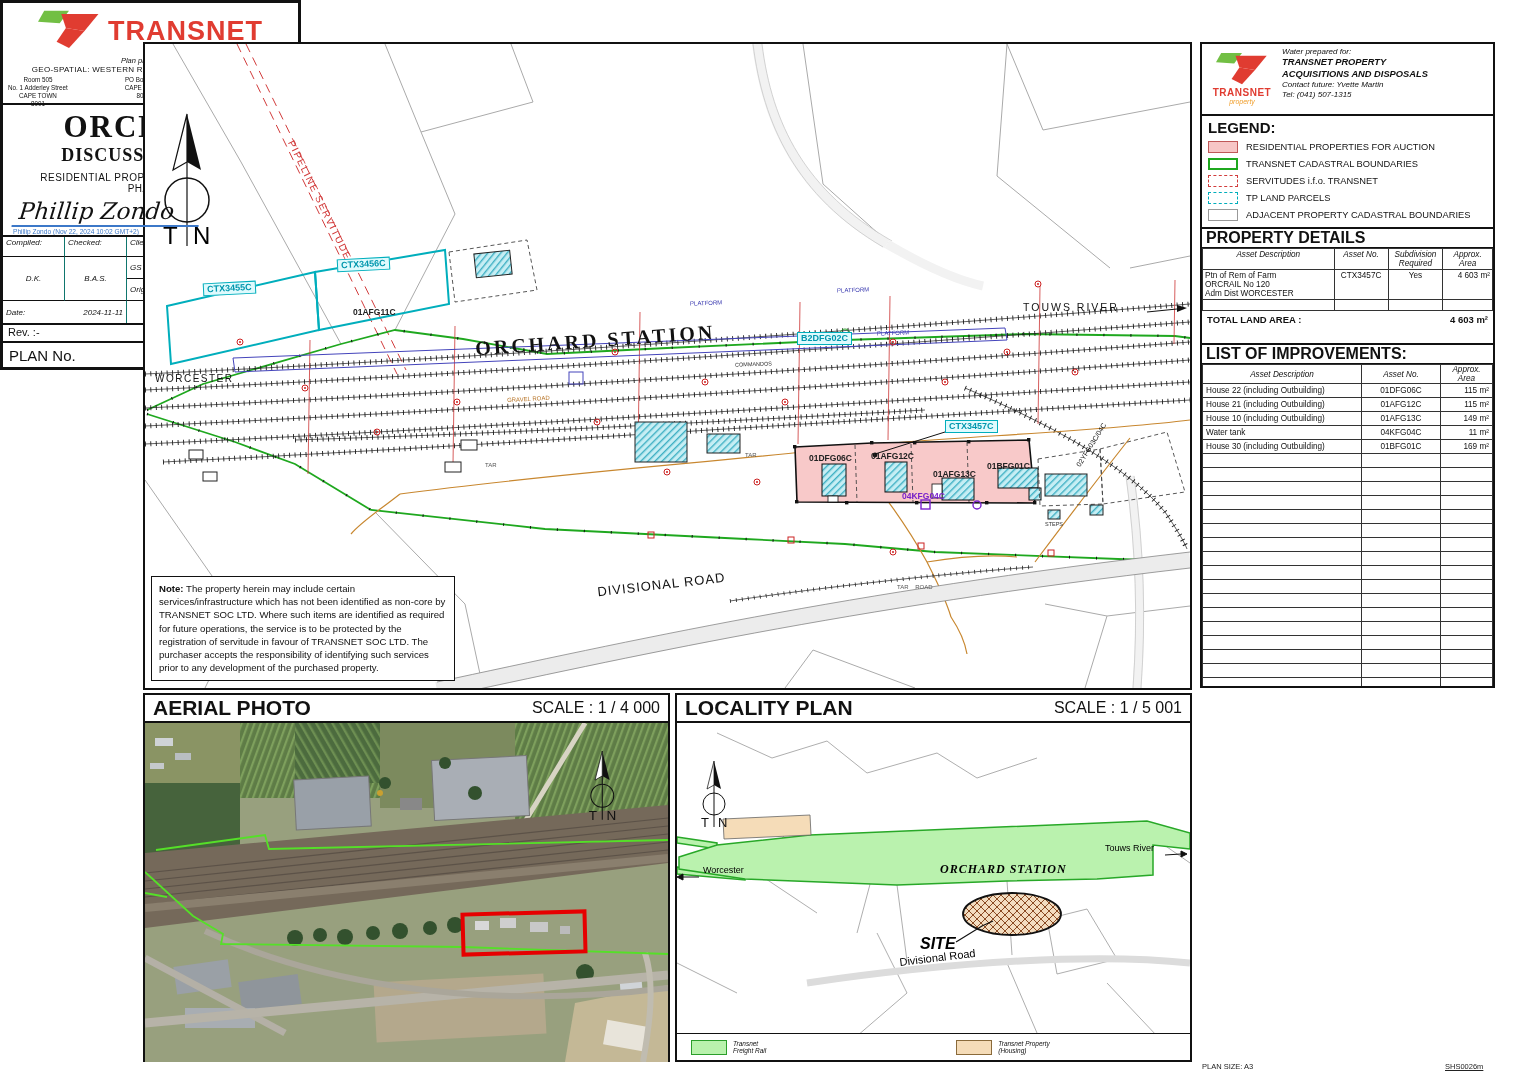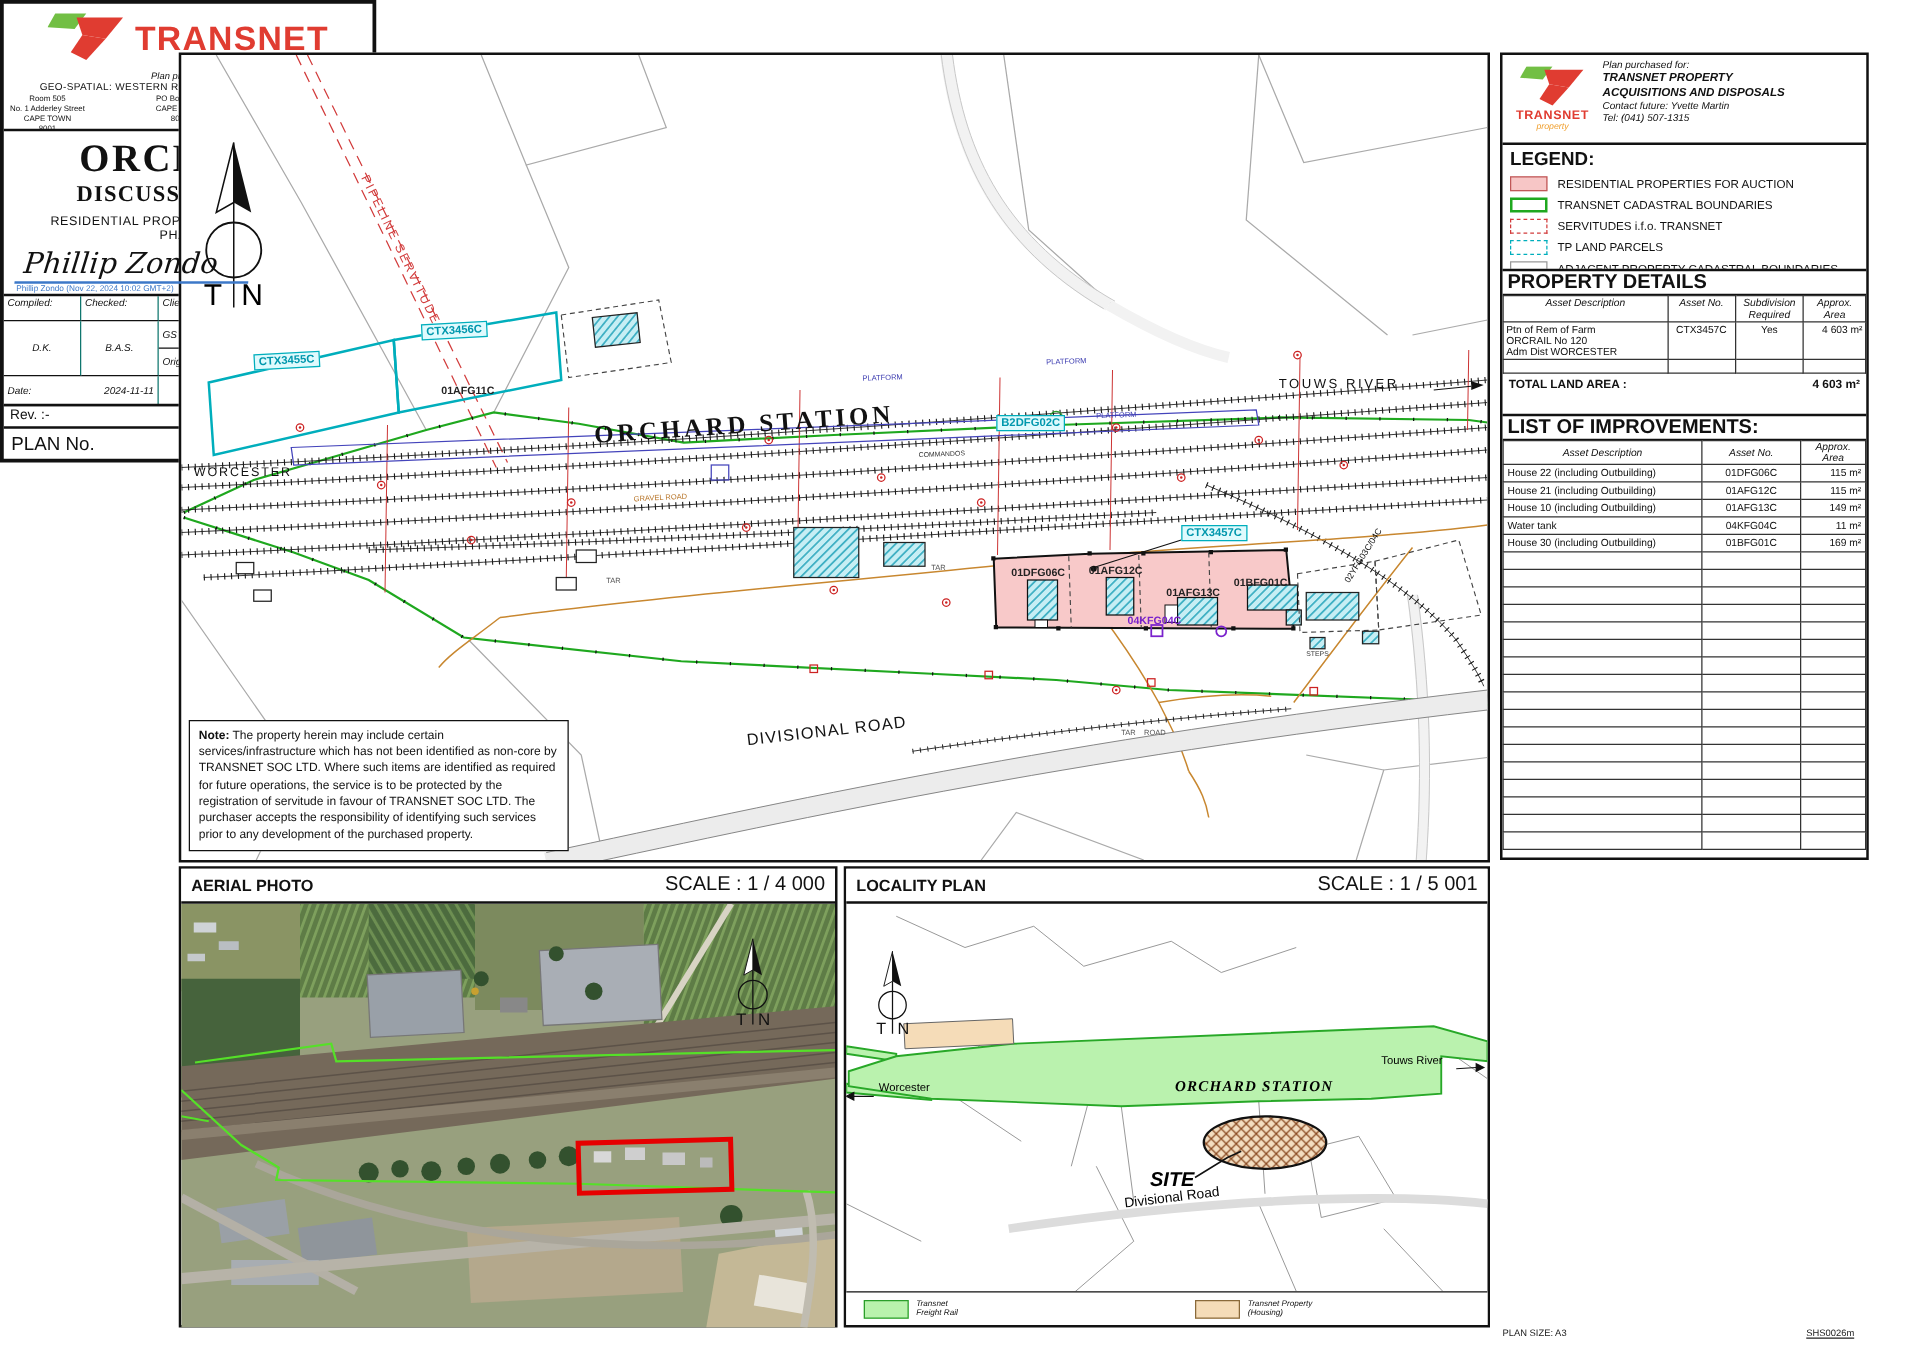--- a/index.html
+++ b/index.html
@@ -17,21 +17,21 @@
   
   #right-col{position:absolute;left:1200px;top:42px;width:295px;height:646px;border:2.5px solid #111;box-sizing:border-box;display:flex;flex-direction:column;background:#fff;}
   .rc-sec{border-top:2.5px solid #111;box-sizing:border-box;overflow:hidden;}
   .rc-sec:first-child{border-top:none;}
   #prep{height:70px;display:flex;padding:3px 4px;}
   .mini-logo{width:72px;display:flex;flex-direction:column;align-items:center;justify-content:center;}
   .mini-brand{color:#e03c31;font-weight:bold;font-size:10px;letter-spacing:.5px;}
   .mini-prop{color:#f0a030;font-style:italic;font-size:7px;}
   .prep-text{flex:1;padding-left:4px;font-size:8px;font-style:italic;line-height:1.25;}
   .prep-text .b{font-weight:bold;font-size:9.3px;}
-  #legend{height:101px;padding:2px 6px;}
+  #legend{height:113px;padding:2px 6px;}
   .legend-title{font-weight:bold;font-size:15px;margin:1px 0 2px 0;}
   .leg-row{display:flex;align-items:center;height:17px;}
   .sw{width:30px;height:12px;margin-right:8px;box-sizing:border-box;background:#fff;flex:none;}
   .sw-pink{background:#f7c6c6;border:1.5px solid #c05858;}
   .sw-green{border:2px solid #1fa81f;}
   .sw-serv{border:1.5px dashed #d23c3c;}
   .sw-tp{border:1.5px dashed #00aebc;}
   .sw-adj{border:1.2px solid #999;}
   .leg-lab{font-size:9.3px;}
   #props{height:116px;}
@@ -43,21 +43,21 @@
   .tot-row{display:flex;justify-content:space-between;font-weight:bold;font-size:9.5px;padding:3px 5px;}
   #imprv{flex:1;}
   #imprv td,#imprv th{border:1px solid #333;font-size:8.2px;padding:0 3px;height:13px;}
   #imprv th{font-style:italic;font-weight:normal;text-align:center;}
   #imprv td.num{text-align:right;}
   #imprv td.ctr{text-align:center;}
   
   #aerial-panel{left:143px;top:693px;width:527px;height:369px;}
   #locality-panel{left:675px;top:693px;width:517px;height:369px;}
   .ph{height:26px;display:flex;justify-content:space-between;align-items:center;padding:0 8px;border-bottom:2px solid #111;background:#fff;position:relative;z-index:2;}
-  .ph .t{font-weight:bold;font-size:13px;}
+  .ph .t{font-weight:bold;font-size:21px;}
   .ph .s{font-size:16px;}
   .loc-leg{position:absolute;left:0;right:0;bottom:0;height:26px;border-top:1.5px solid #111;background:#fff;display:flex;align-items:center;}
   .loc-leg .entry{display:flex;align-items:center;margin-left:14px;}
   .loc-leg .entry.second{margin-left:190px;}
   .loc-sw{width:34px;height:13px;border:1.5px solid #2b9e2b;background:#b9f2ad;margin-right:6px;}
   .loc-sw.tan{background:#f5dcb8;border-color:#8a6a3a;}
   .loc-leg .ll{font-size:6.5px;font-style:italic;line-height:1.1;white-space:pre-line;}
   
   #title-panel{left:1200px;top:693px;width:295px;height:364px;border:3px solid #111;display:flex;flex-direction:column;}
   .tb-sec{border-top:2px solid #111;box-sizing:border-box;}
@@ -340,21 +340,21 @@
       <div class="mini-logo">
         <svg width="52" height="34" viewBox="0 0 80 52">
           <polygon points="8,0 40,0 28,16 0,14" fill="#72bf44"></polygon>
           <polygon points="30,4 78,4 60,26 36,22" fill="#e03c31"></polygon>
           <polygon points="36,22 60,26 40,48 24,40" fill="#e03c31"></polygon>
         </svg>
         <span class="mini-brand">TRANSNET</span>
         <span class="mini-prop">property</span>
       </div>
       <div class="prep-text">
-        <div>Plan purchased for:</div>
+        <div>Water prepared for:</div>
         <div class="b">TRANSNET PROPERTY</div>
         <div class="b">ACQUISITIONS AND DISPOSALS</div>
         <div>Contact future: Yvette Martin</div>
         <div>Tel: (041) 507-1315</div>
       </div>
     </div>
 
     <div id="legend" class="rc-sec">
       <div class="legend-title">LEGEND:</div>
       <div class="leg-row">

